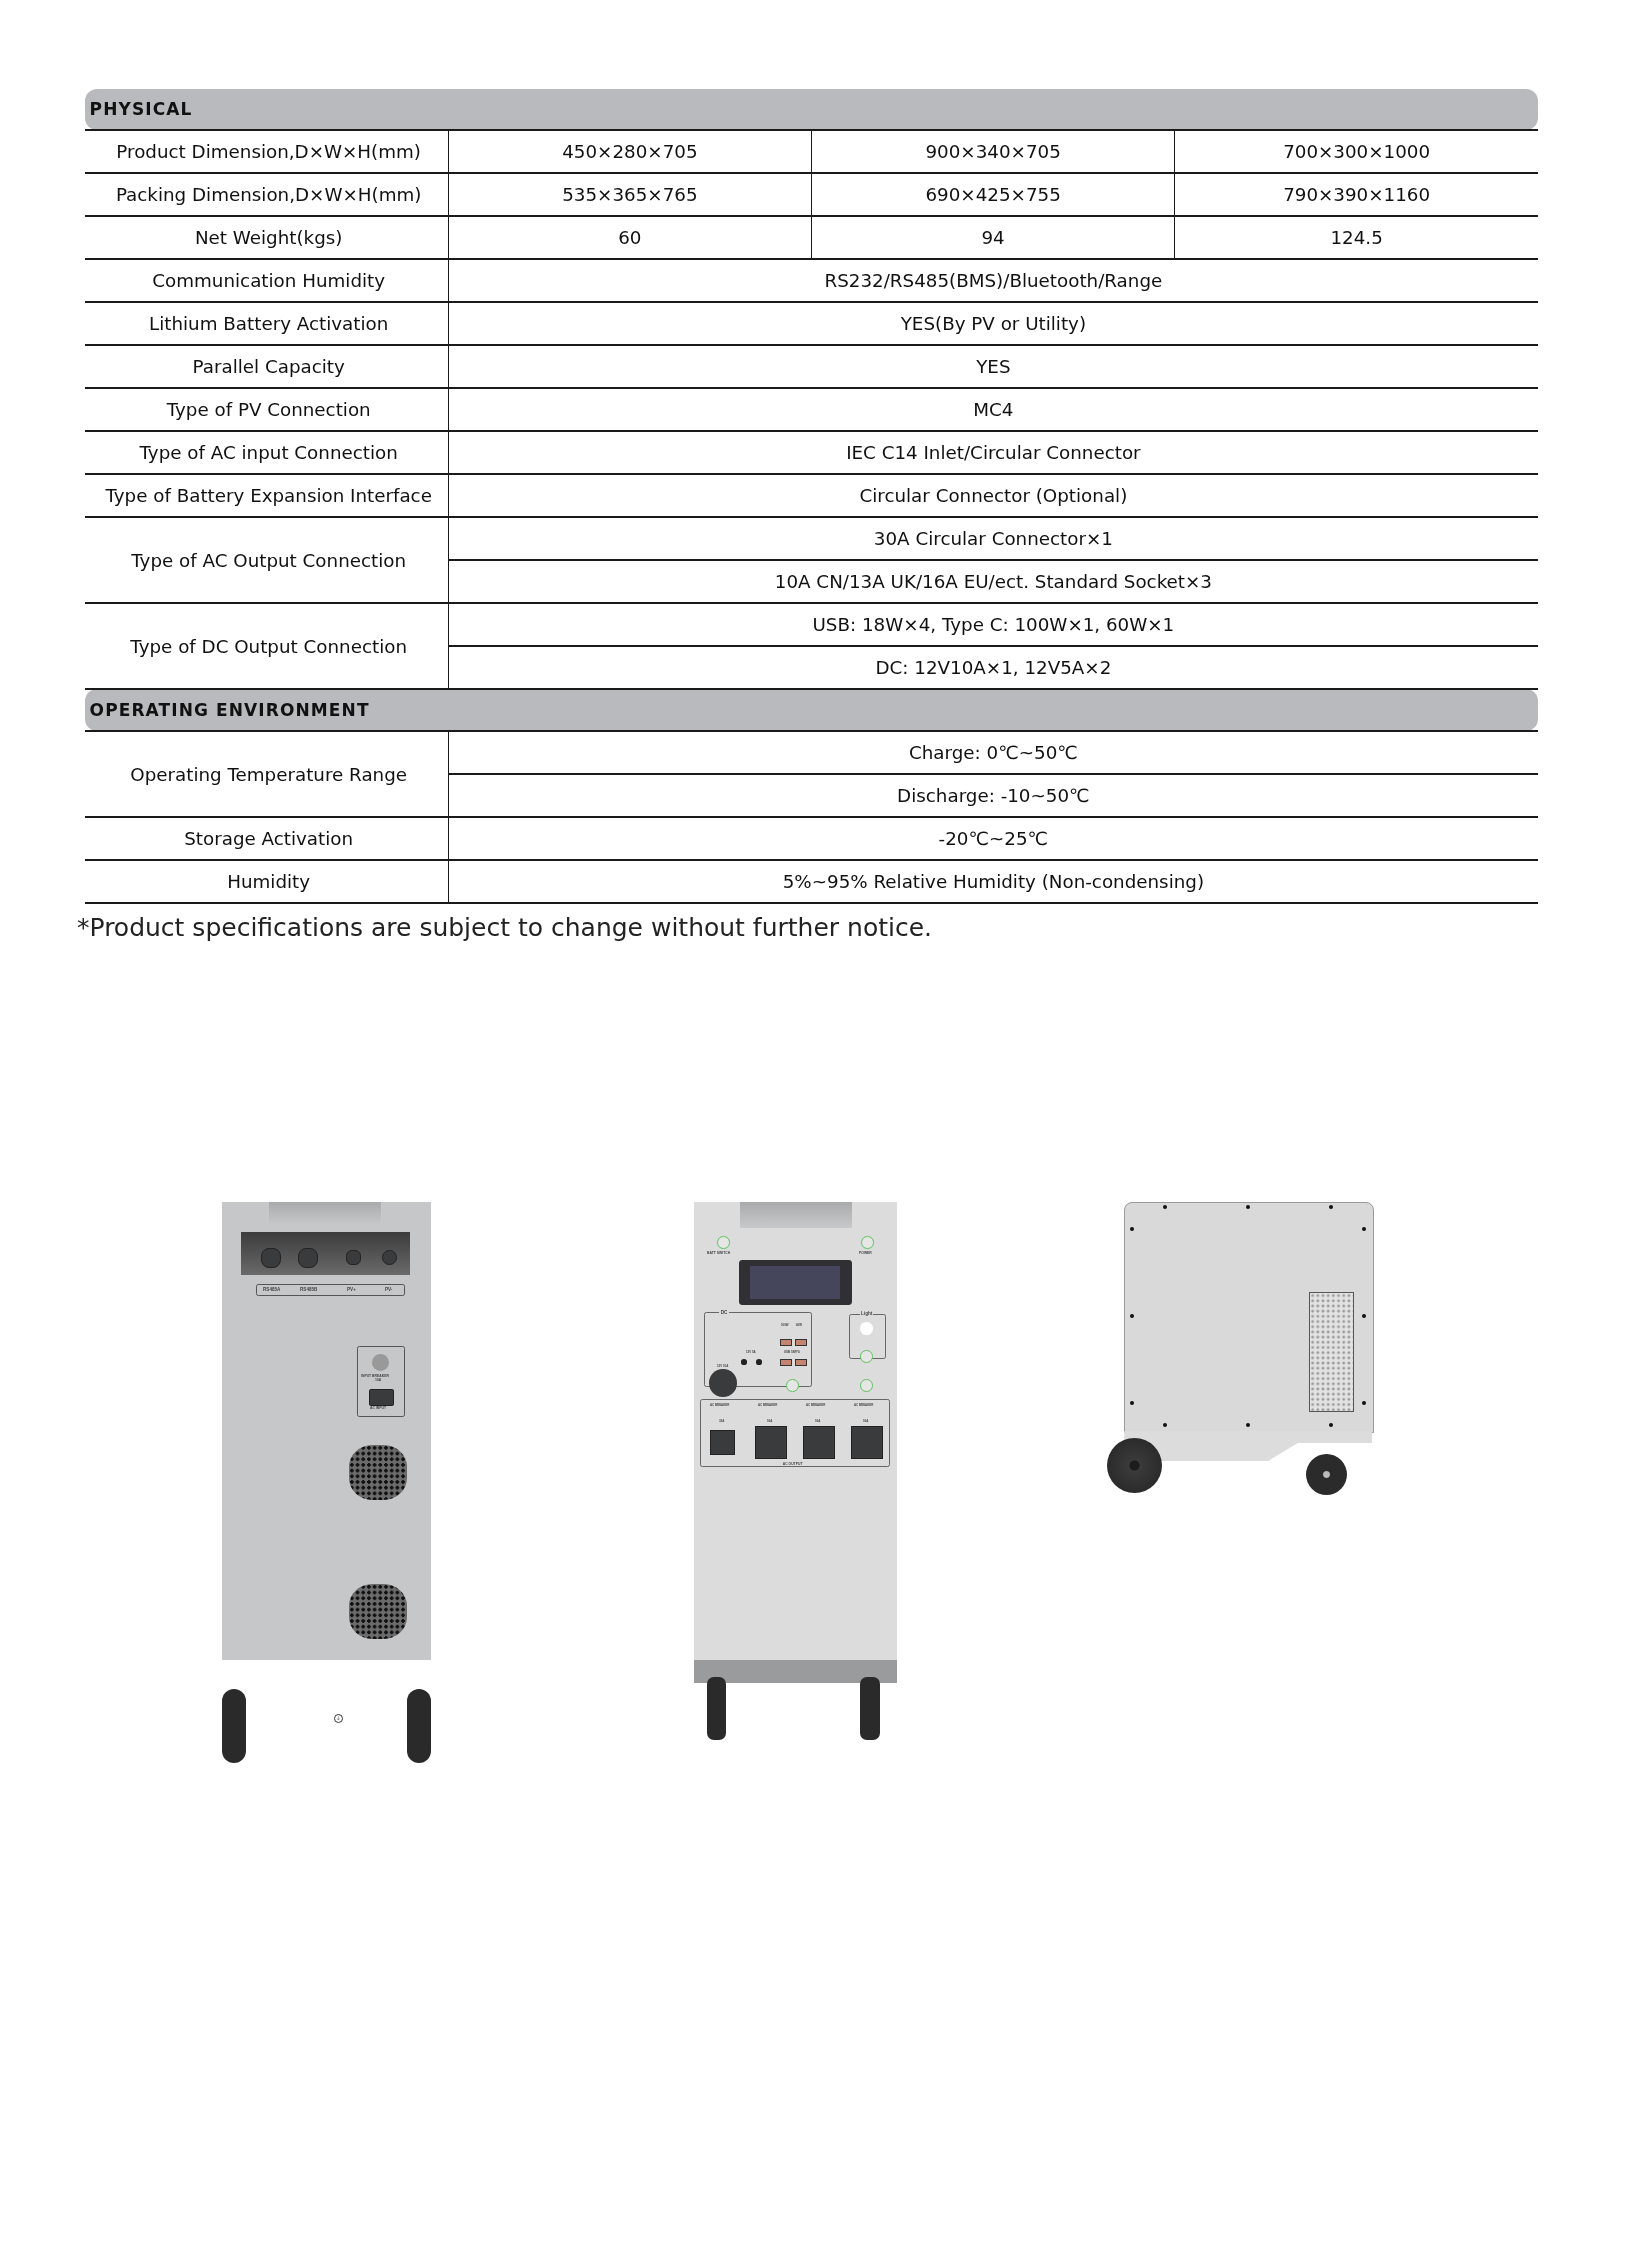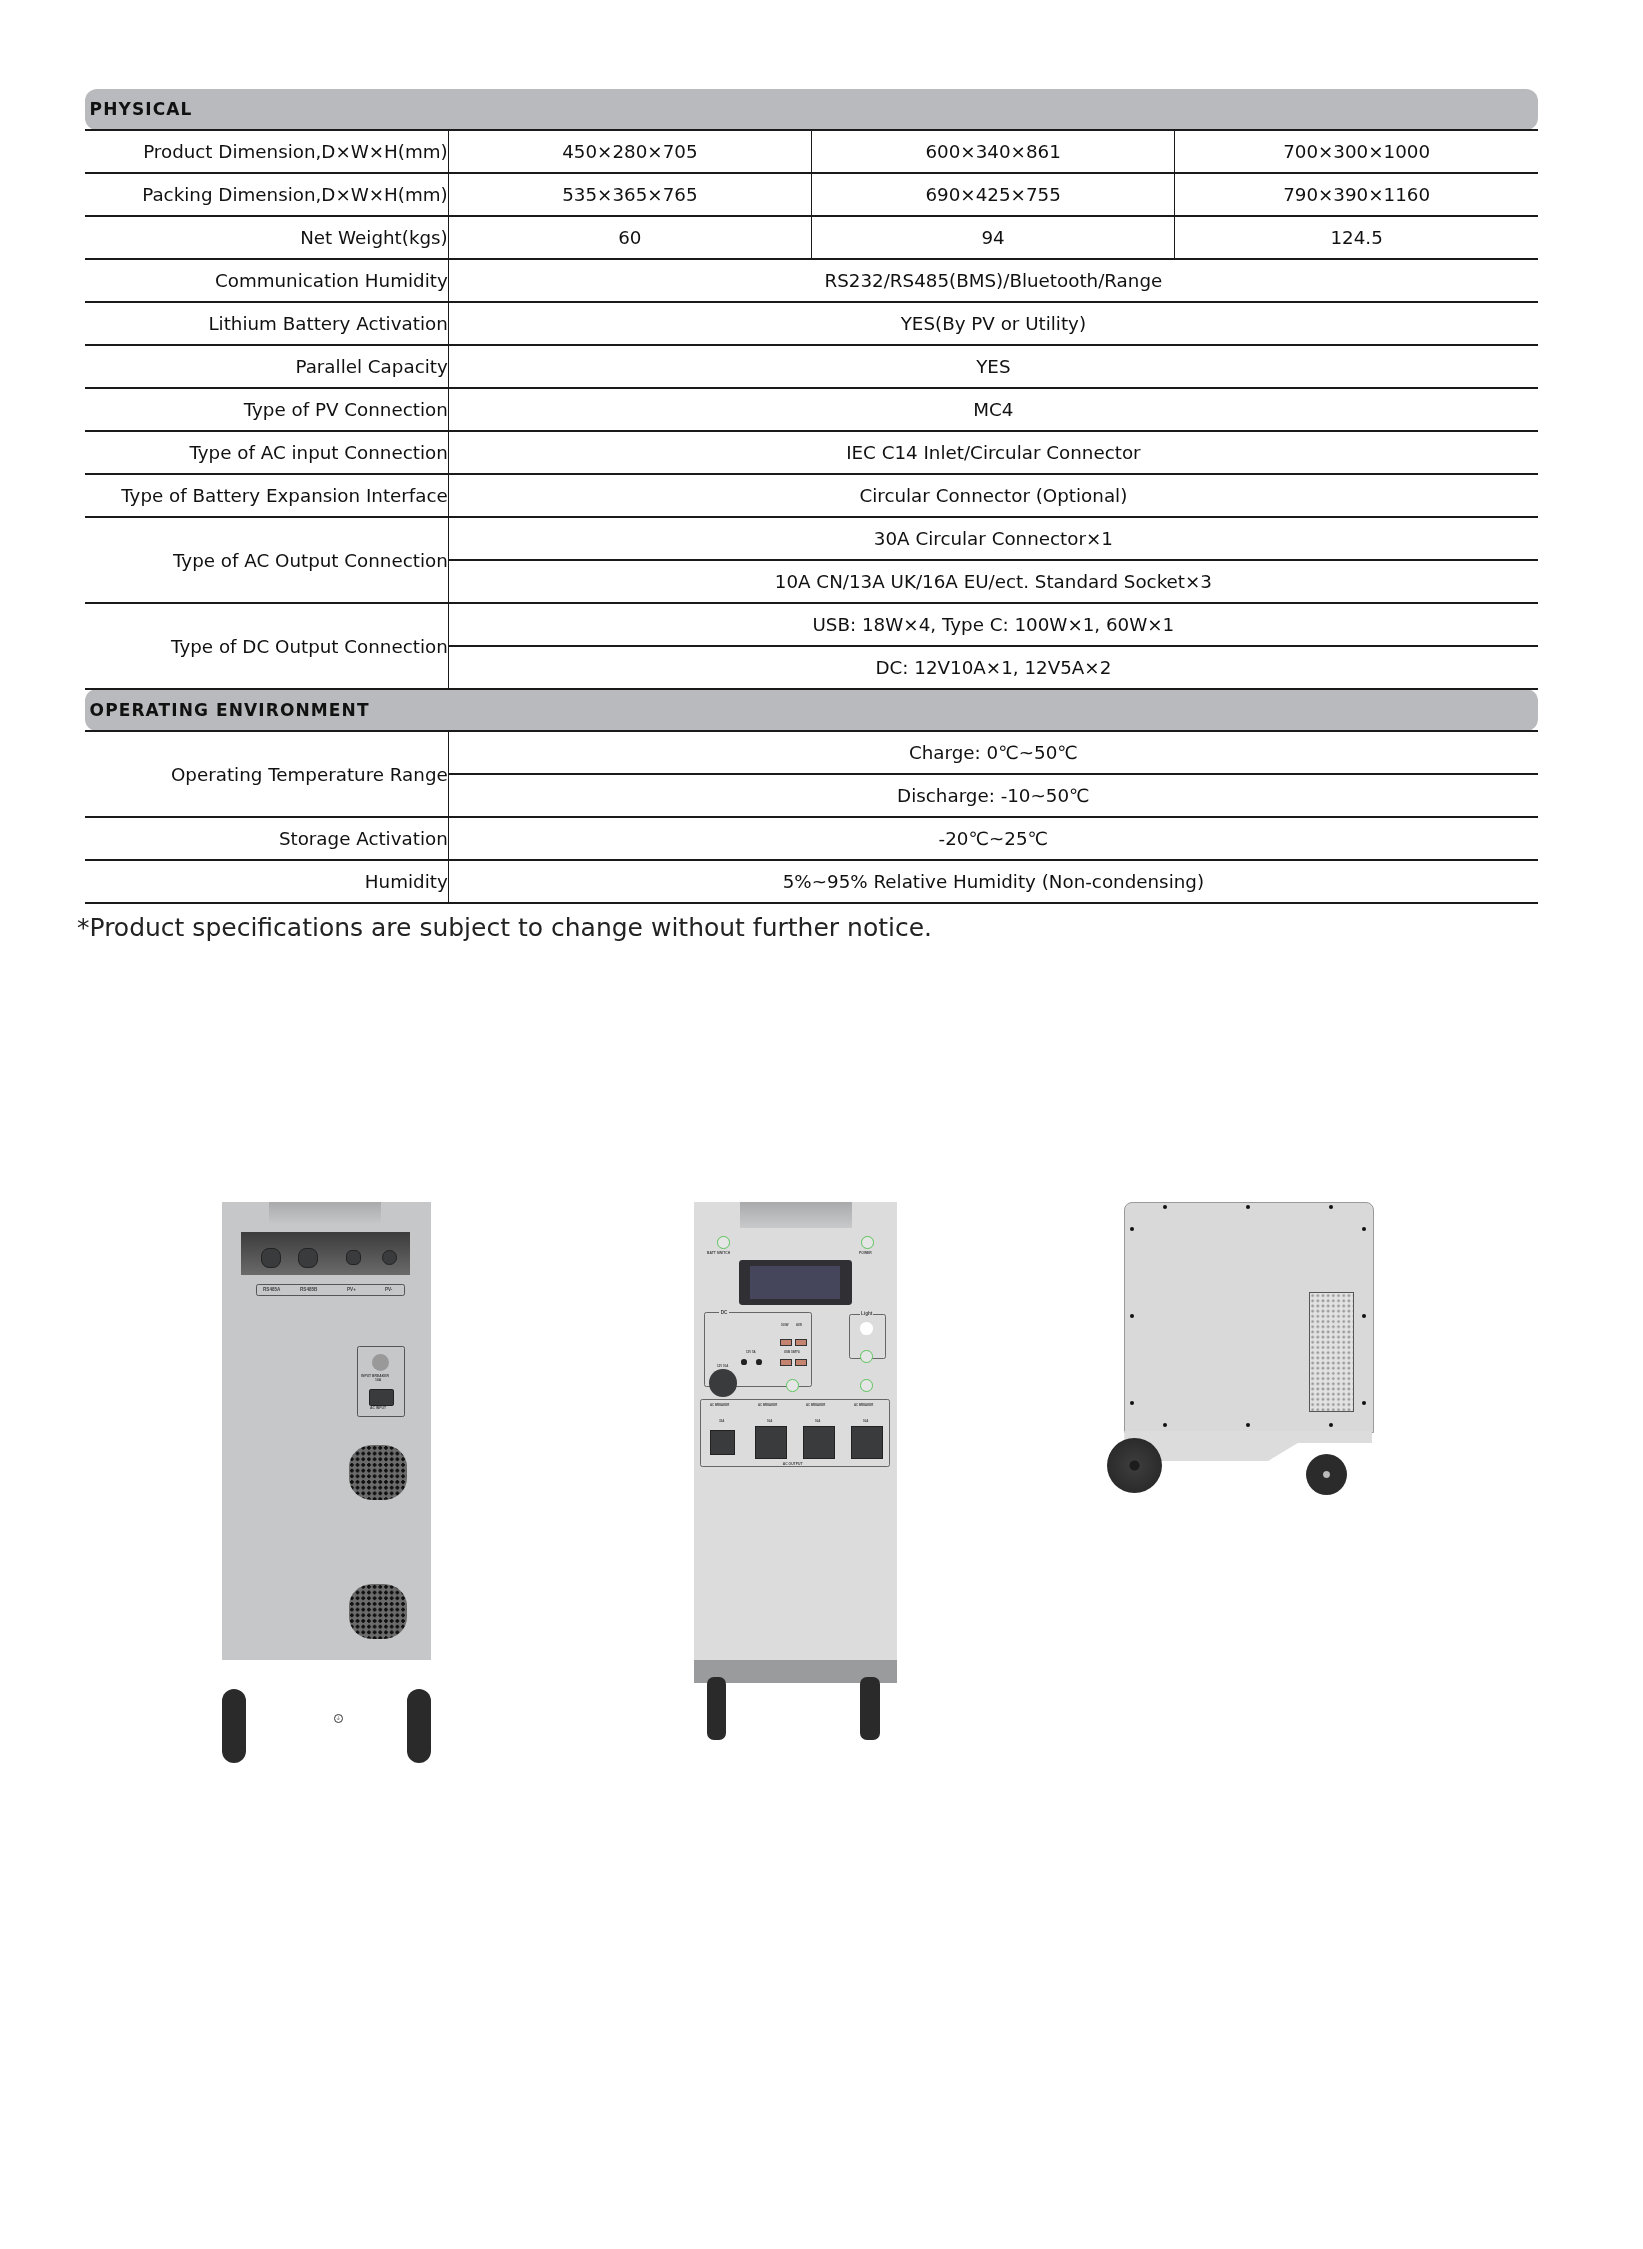--- a/index.html
+++ b/index.html
@@ -2,21 +2,21 @@
 <html style="font-size:9.2px"><head>
 <meta charset="utf-8">
 <style>
   html, body { margin:0; padding:0; background:#ffffff; }
   body { width:1644px; height:2250px; position:relative; overflow:hidden;
          font-family:"DejaVu Sans", "Liberation Sans", sans-serif; color:#111; }
   .spec-table { position:absolute; left:85px; top:89px; width:1453px;
                 border-collapse:collapse; table-layout:fixed; }
   .spec-table td { height:41px; padding:0; font-size:18.3px; vertical-align:middle;
                    border-bottom:2.9px solid #1a1a1a;border-radius:12px; }
-  .spec-table td.label { width:395px; padding-left:4.6px; text-align:right;
+  .spec-table td.label { width:395px; padding-left:4.6px; text-align:center;
                          border-right:1.7px solid #1a1a1a; }
   .spec-table td.val { text-align:center; }
   .spec-table td.val.mid { border-right:1.7px solid #1a1a1a; }
   .spec-table tr.section td { background:#b9babd; font-weight:bold; letter-spacing:1.1px;
                               font-size:17px; padding-left:4.6px; height:40px; }
   .footnote { position:absolute; left:77px; top:913px; font-size:25px; color:#222; }
 
   .device { position:absolute; }
   .body-panel { position:absolute; background:#d9dadc; }
   .wheel { position:absolute; background:#2a2a2a; border-radius:12.6px; }
@@ -38,21 +38,21 @@
 <body>
 
 <table class="spec-table">
   <tbody>
     <tr class="section">
       <td colspan="4">PHYSICAL</td>
     </tr>
     <tr>
       <td class="label">Product Dimension,D×W×H(mm)</td>
       <td class="val mid">450×280×705</td>
-      <td class="val mid">600×340×861</td>
+      <td class="val mid">900×340×705</td>
       <td class="val">700×300×1000</td>
     </tr>
     <tr>
       <td class="label">Packing Dimension,D×W×H(mm)</td>
       <td class="val mid">535×365×765</td>
       <td class="val mid">690×425×755</td>
       <td class="val">790×390×1160</td>
     </tr>
     <tr>
       <td class="label">Net Weight(kgs)</td>

